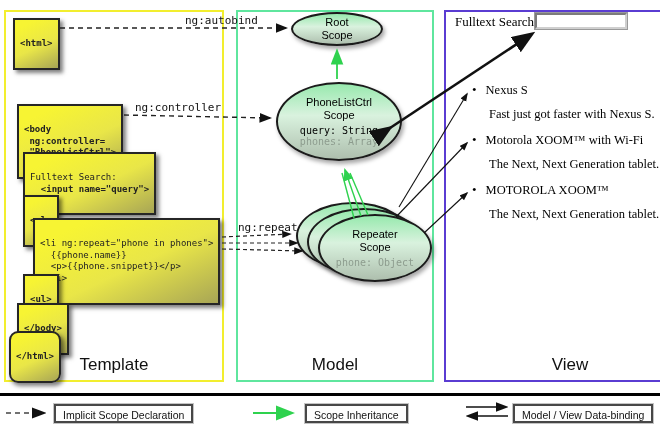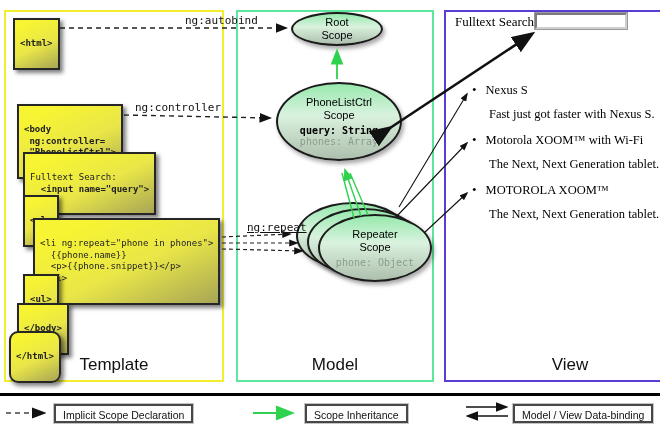--- a/index.html
+++ b/index.html
@@ -38,21 +38,21 @@
   .ellipse {
     position:absolute; border-radius:50%;
     border:2px solid #1b1b1b;
     background:linear-gradient(180deg,#98e9ae 0%,#d9f2de 42%,#aebfae 100%);
     box-shadow:2px 3px 4px rgba(0,0,0,.35);
     display:flex; flex-direction:column; align-items:center; justify-content:center;
     text-align:center; z-index:2;
   }
   .ellipse .etitle { font-size:11px; line-height:1.15; color:#000; white-space:pre-line; }
   .ellipse .evar   { font-family:"DejaVu Sans Mono", monospace; font-size:10px; }
-  .ellipse .evar.bold  { font-weight:bold; color:#000; margin-top:4px; }
+  .ellipse .evar.bold  { font-weight:normal; color:#000; margin-top:4px; }
   .ellipse .evar.muted { color:#8d9c8e; }
   
   .serif { font-family:"Liberation Serif", serif; color:#000; }
   .view-search-label { position:absolute; left:455px; top:14px; font-size:13px; z-index:3; }
   .view-search-input {
     position:absolute; left:535px; top:13px; width:92px; height:16px;
     border:2px inset #cfcfcf; outline:1px solid #9a9a9a; background:#fff; z-index:3;
     font-size:11px; padding:0 2px;
   }
   .vitem-name { position:absolute; font-size:12.5px; z-index:3; white-space:nowrap; }
@@ -93,21 +93,21 @@
   <div class="ybox plain" style="left:33px; top:218px;">&lt;li ng:repeat="phone in phones"&gt;
   {{phone.name}}
   &lt;p&gt;{{phone.snippet}}&lt;/p&gt;
 &lt;/li&gt;</div>
   <div class="ybox" style="left:23px; top:274px;">&lt;ul&gt;</div>
   <div class="ybox" style="left:17px; top:303px;">&lt;/body&gt;</div>
   <div class="ybox" style="left:9px;  top:331px;border-radius:9px;">&lt;/html&gt;</div>
 
   <div class="nglabel" style="left:145px; top:14px;margin-left:40px;">ng:autobind</div>
   <div class="nglabel" style="left:135px; top:101px;">ng:controller</div>
-  <div class="nglabel" style="left:247px; top:221px;text-decoration:underline;">ng:repeat</div>
+  <div class="nglabel" style="left:238px; top:221px;">ng:repeat</div>
 
   <div class="ellipse" style="left:291px; top:12px; width:92px; height:34px;">
     <div class="etitle">Root
 Scope</div>
   </div>
 
   <div class="ellipse" style="left:276px; top:82px; width:126px; height:79px;">
     <div class="etitle">PhoneListCtrl
 Scope</div>
     <div class="evar bold">query: String</div>

